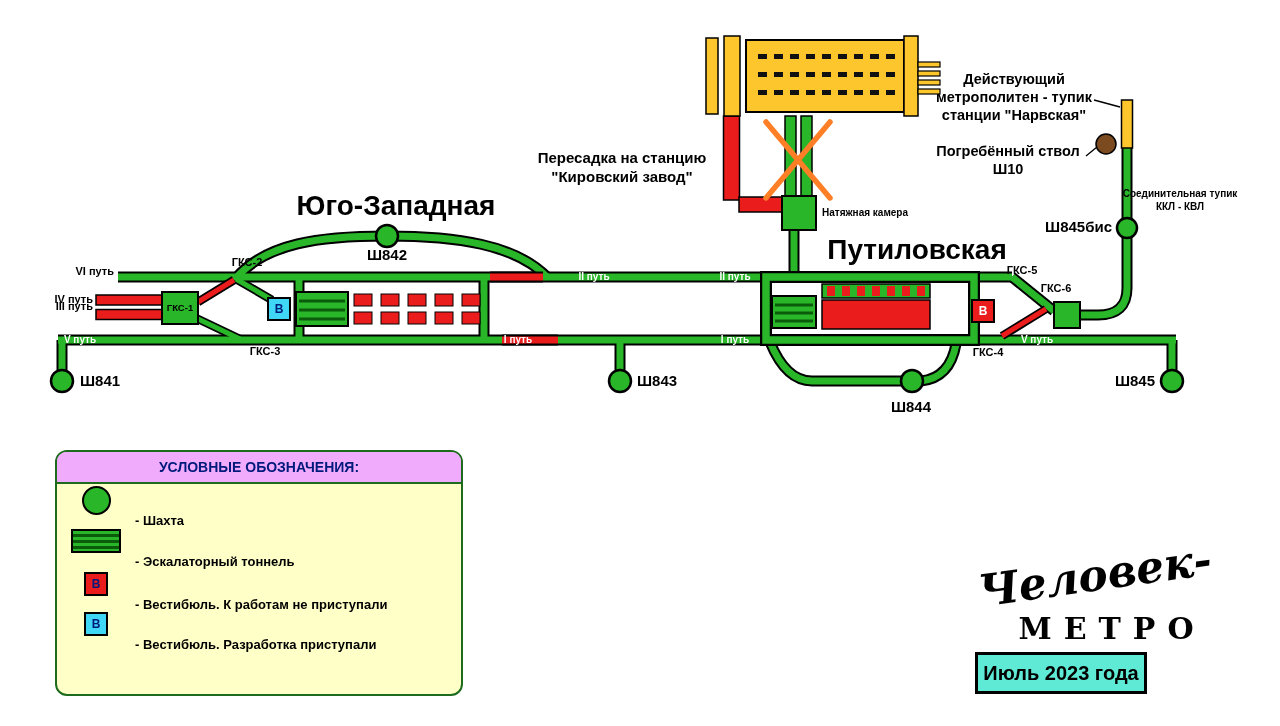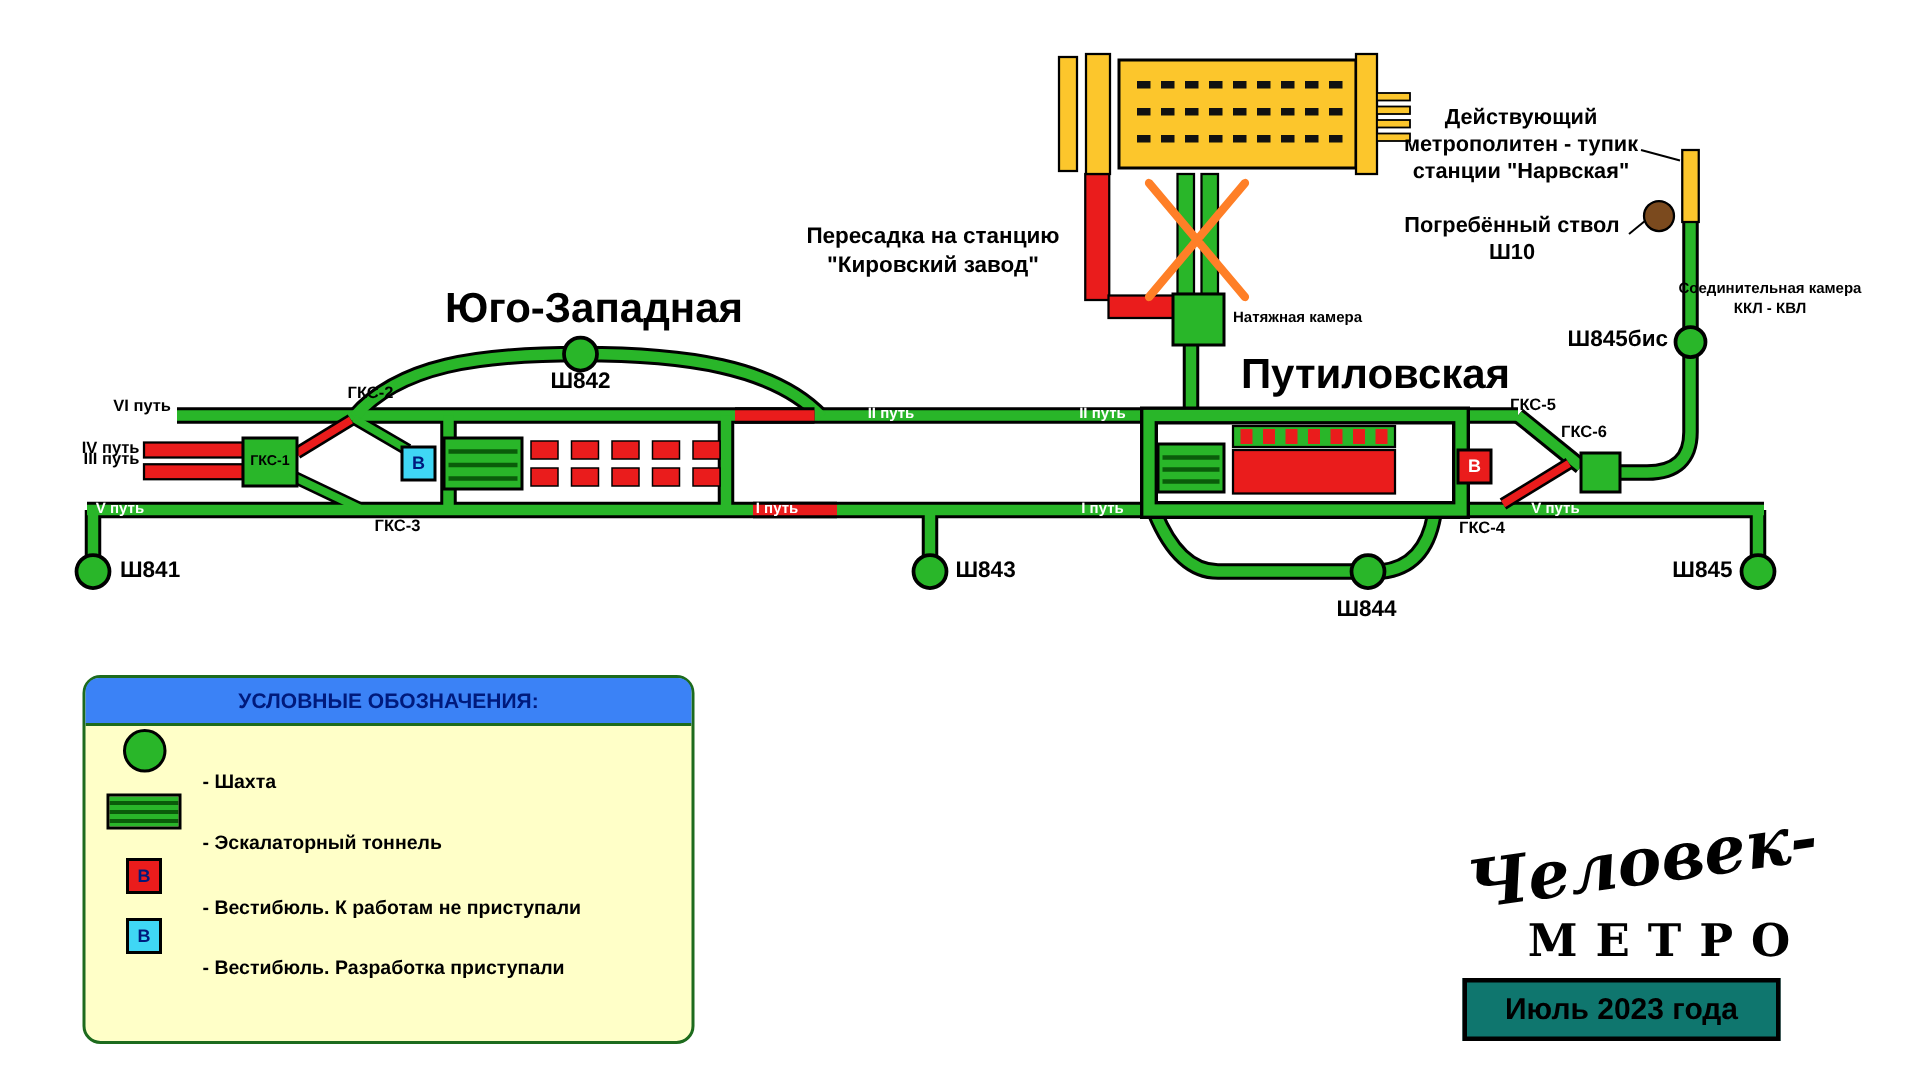--- a/index.html
+++ b/index.html
@@ -19,40 +19,40 @@
   .c{transform:translate(-50%,-50%);text-align:center;}
   .l{transform:translate(0,-50%);}
   .r{transform:translate(-100%,-50%);}
   .w{color:#fff;}
   .navy{color:#001a7c;}
   .s9{font-size:9.5px}.s10{font-size:10px}.s11{font-size:11px}.s12{font-size:12px}
   .s14{font-size:14.5px}.s15{font-size:15px}.s28{font-size:28px}
   
   .legend{position:absolute;left:55px;top:450px;width:408px;height:246px;background:#ffffc8;
           border:2px solid #1d6b1d;border-radius:12px;box-sizing:border-box;}
-  .legend-header{height:30px;background:#3b82f6;border-radius:9px 9px 0 0;border-bottom:2px solid #1d6b1d;
+  .legend-header{height:30px;background:#f0abfc;border-radius:9px 9px 0 0;border-bottom:2px solid #1d6b1d;
           display:flex;align-items:center;justify-content:center;color:#001a7c;font-weight:bold;font-size:14px;}
   .leg-row{position:absolute;left:12px;right:8px;height:32px;display:flex;align-items:center;gap:12px;}
   .sw{width:54px;display:flex;align-items:center;justify-content:center;flex:0 0 54px;}
   .leg-label{font-weight:bold;font-size:13px;color:#000;margin-top:41px;}
   .sw-circle{width:25px;height:25px;border-radius:50%;background:#29b629;border:2px solid #000;}
   .sw-esc{width:46px;height:20px;border:2px solid #000;
           background:repeating-linear-gradient(to bottom,#29b629 0 3px,#0a5c0a 3px 6px);}
   .sw-box{width:20px;height:20px;border:2px solid #000;display:flex;align-items:center;justify-content:center;
           font-weight:bold;font-size:12px;color:#001a7c;}
   .sw-red{background:#ea1c1c;}
   .sw-cyan{background:#3fd7f5;}
   .sw-yellow{width:46px;height:11px;background:#fcc62c;border:2px solid #000;transform:skewX(-20deg);}
   
   .logo-script{position:absolute;left:1095px;top:575px;transform:translate(-50%,-50%) rotate(-8deg);
           font-family:"DejaVu Serif",serif;font-style:italic;font-weight:bold;font-size:44px;color:#000;}
   .logo-caps{position:absolute;left:1092px;top:628px;transform:translate(-50%,-50%);
           font-family:"DejaVu Serif",serif;font-weight:bold;font-size:30px;letter-spacing:12px;color:#000;margin-left:20px;}
-  .date-box{position:absolute;left:975px;top:652px;width:212px;height:42px;border:3px solid #000;
-          background:#0f766e;display:flex;align-items:center;justify-content:center;
+  .date-box{position:absolute;left:975px;top:652px;width:172px;height:42px;border:3px solid #000;
+          background:#5eead4;display:flex;align-items:center;justify-content:center;
           font-weight:bold;font-size:20px;color:#000;box-sizing:border-box;}
 </style>
 </head>
 <body>
 
 <div class="stage">
 
 <svg width="1280" height="726" viewBox="0 0 1280 726">
 
   <g>
@@ -263,21 +263,21 @@
 <div class="lbl c s14" style="left:1014px;top:97px">
   <div>Действующий</div>
   <div>метрополитен - тупик</div>
   <div>станции "Нарвская"</div>
 </div>
 <div class="lbl c s14" style="left:1008px;top:160px">
   <div>Погребённый ствол</div>
   <div>Ш10</div>
 </div>
 <div class="lbl c s10" style="left:1180px;top:200px">
-  <div>Соединительная камера</div>
+  <div>Соединительная тупик</div>
   <div>ККЛ - КВЛ</div>
 </div>
 
 <div class="legend">
   <div class="legend-header">УСЛОВНЫЕ ОБОЗНАЧЕНИЯ:</div>
 
   <div class="leg-row" style="top:32px">
     <span class="sw">
           <span class="sw-circle"></span>
         </span>

